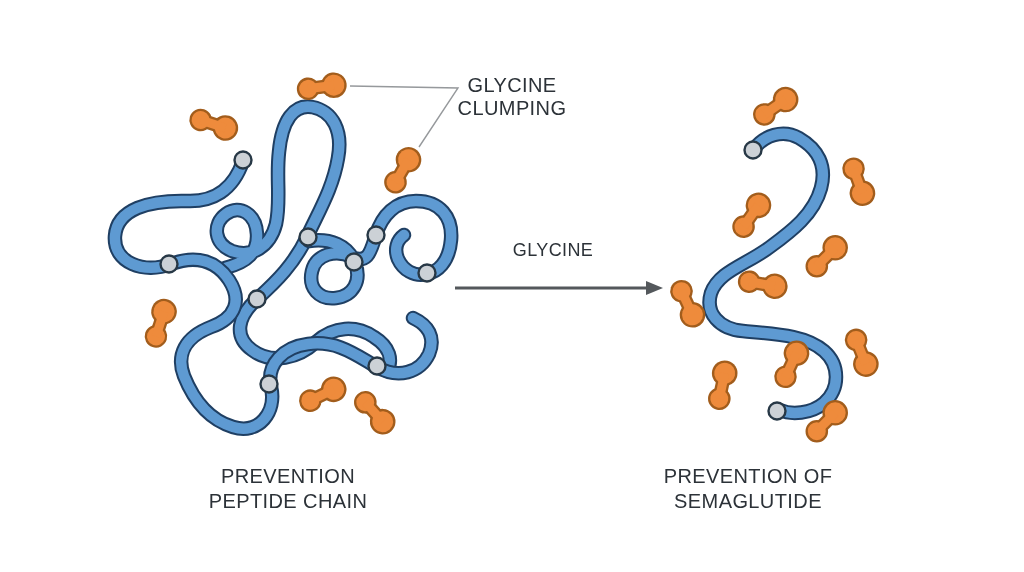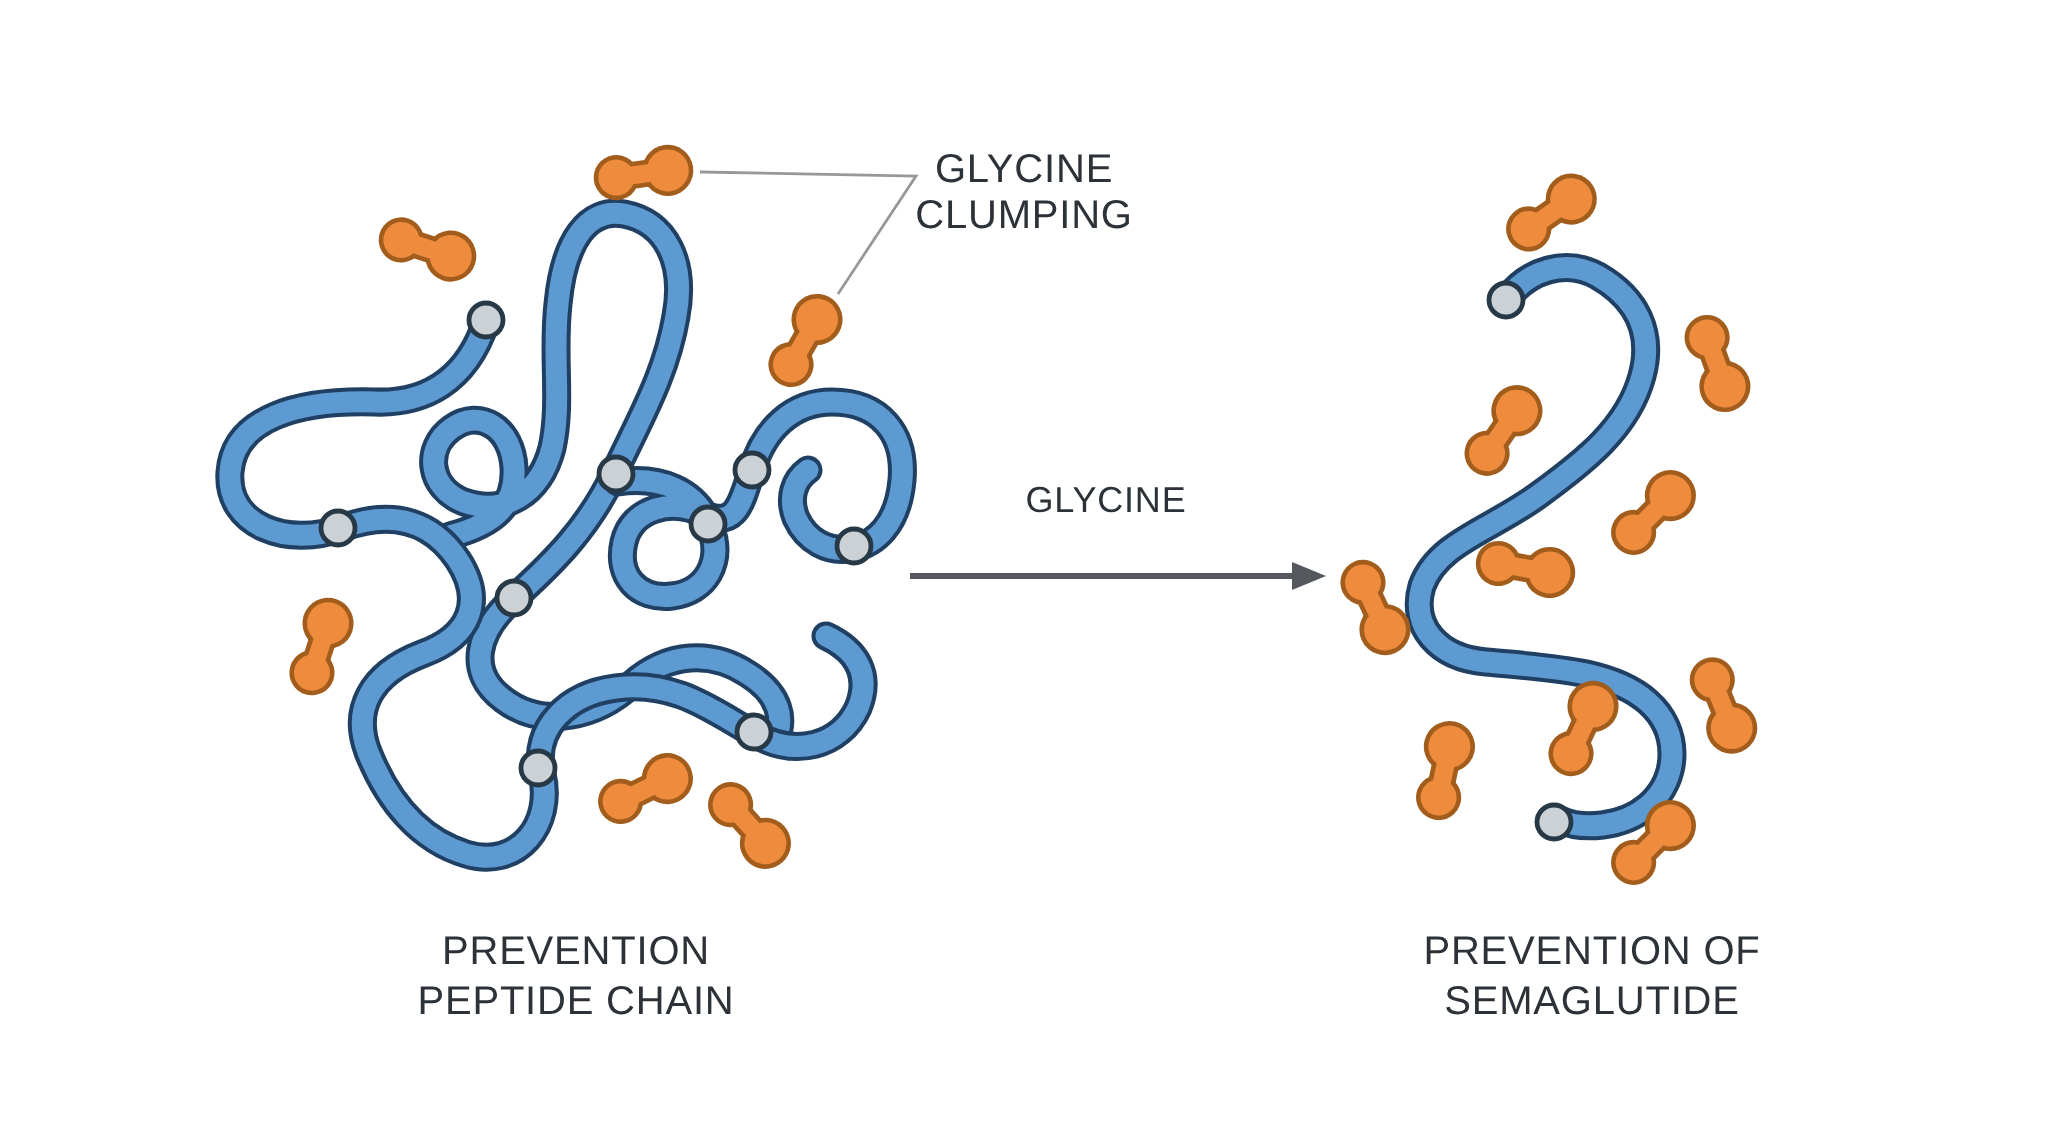--- a/index.html
+++ b/index.html
@@ -252,18 +252,18 @@
 
   <div class="diagram-label label-sm" style="left:553px; top:240px;">
     <div>GLYCINE</div>
   </div>
 
   <div class="diagram-label label-lg" style="left:288px; top:464px;">
     <div>PREVENTION</div>
     <div>PEPTIDE CHAIN</div>
   </div>
 
-  <div class="diagram-label label-lg" style="left:796px; top:464px;">
+  <div class="diagram-label label-lg" style="left:748px; top:464px;">
     <div>PREVENTION OF</div>
     <div>SEMAGLUTIDE</div>
   </div>
 
 </div>
 
 </body></html>

